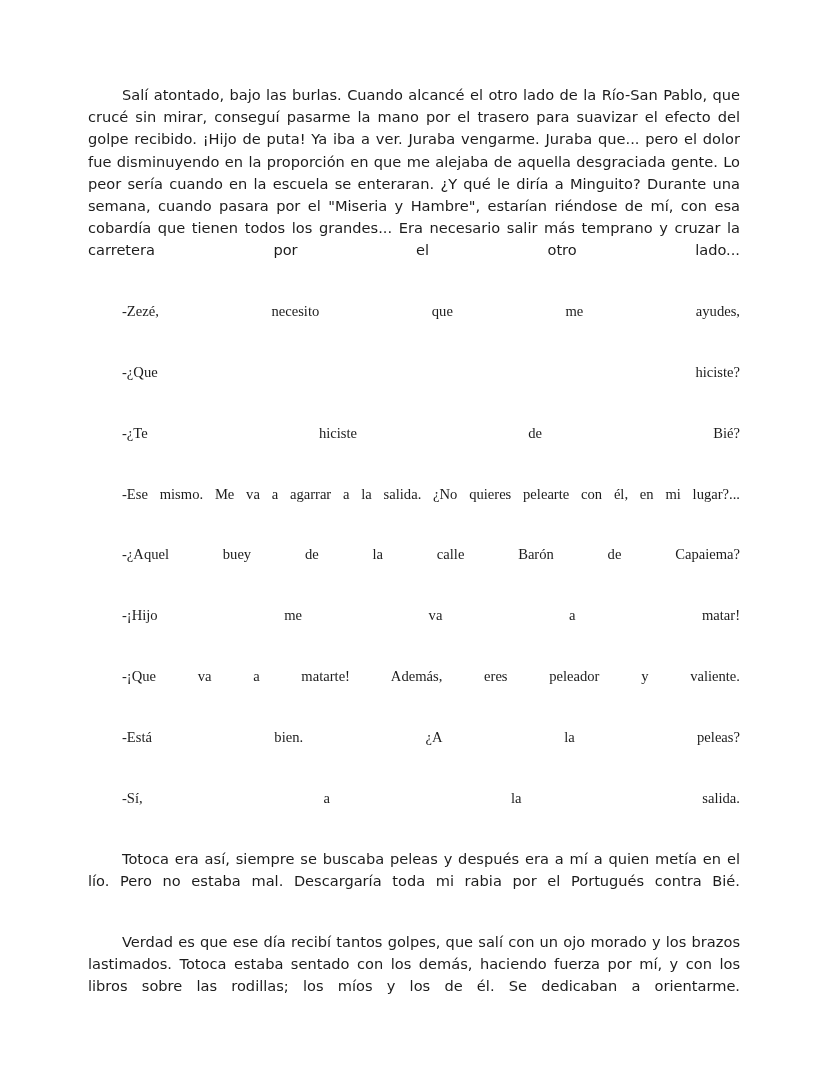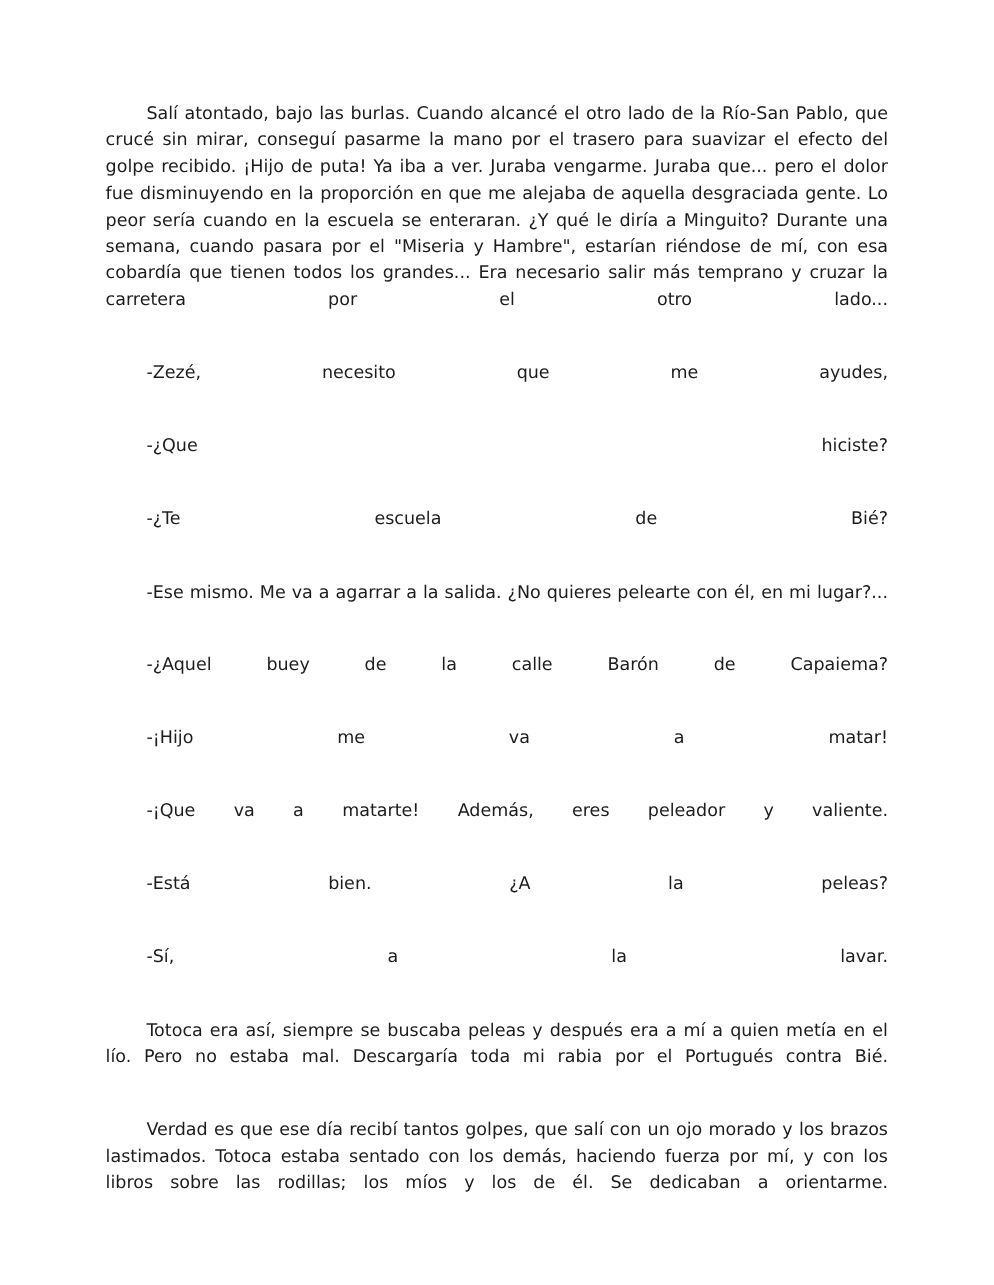--- a/index.html
+++ b/index.html
@@ -29,43 +29,44 @@
     color: #1c1c1c;
   }
   p.para {
     margin: 0 0 16.5px 0;
     text-indent: 34px;
     text-align: justify;
   }
   p.para.dialogue {
     text-indent: 34px;
     margin: 0 0 16.5px 0;
+    font-family: Liberation Serif, serif;
   }
   p.para:last-child {
     margin-bottom: 0;
   }
   
   p.para::after {
     content: "";
     display: inline-block;
     width: 100%;
   }
 </style>
 </head>
 <body>
 
 <div class="page">
   <div class="doc-body">
     <p class="para">Salí atontado, bajo las burlas. Cuando alcancé el otro lado de la Río-San Pablo, que crucé sin mirar, conseguí pasarme la mano por el trasero para suavizar el efecto del golpe recibido. ¡Hijo de puta! Ya iba a ver. Juraba vengarme. Juraba que... pero el dolor fue disminuyendo en la proporción en que me alejaba de aquella desgraciada gente. Lo peor sería cuando en la escuela se enteraran. ¿Y qué le diría a Minguito? Durante una semana, cuando pasara por el "Miseria y Hambre", estarían riéndose de mí, con esa cobardía que tienen todos los grandes... Era necesario salir más temprano y cruzar la carretera por el otro lado...</p>
     <p class="para dialogue">-Zezé, necesito que me ayudes,</p>
     <p class="para dialogue">-¿Que hiciste?</p>
-    <p class="para dialogue">-¿Te escuela de Bié?</p>
+    <p class="para dialogue">-¿Te hiciste de Bié?</p>
     <p class="para dialogue">-Ese mismo. Me va a agarrar a la salida. ¿No quieres pelearte con él, en mi lugar?...</p>
     <p class="para dialogue">-¿Aquel buey de la calle Barón de Capaiema?</p>
     <p class="para dialogue">-¡Hijo me va a matar!</p>
     <p class="para dialogue">-¡Que va a matarte! Además, eres peleador y valiente.</p>
     <p class="para dialogue">-Está bien. ¿A la peleas?</p>
-    <p class="para dialogue">-Sí, a la lavar.</p>
+    <p class="para dialogue">-Sí, a la salida.</p>
     <p class="para">Totoca era así, siempre se buscaba peleas y después era a mí a quien metía en el lío. Pero no estaba mal. Descargaría toda mi rabia por el Portugués contra Bié.</p>
     <p class="para">Verdad es que ese día recibí tantos golpes, que salí con un ojo morado y los brazos lastimados. Totoca estaba sentado con los demás, haciendo fuerza por mí, y con los libros sobre las rodillas; los míos y los de él. Se dedicaban a orientarme.</p>
 
   </div>
 </div>
 
 </body></html>

